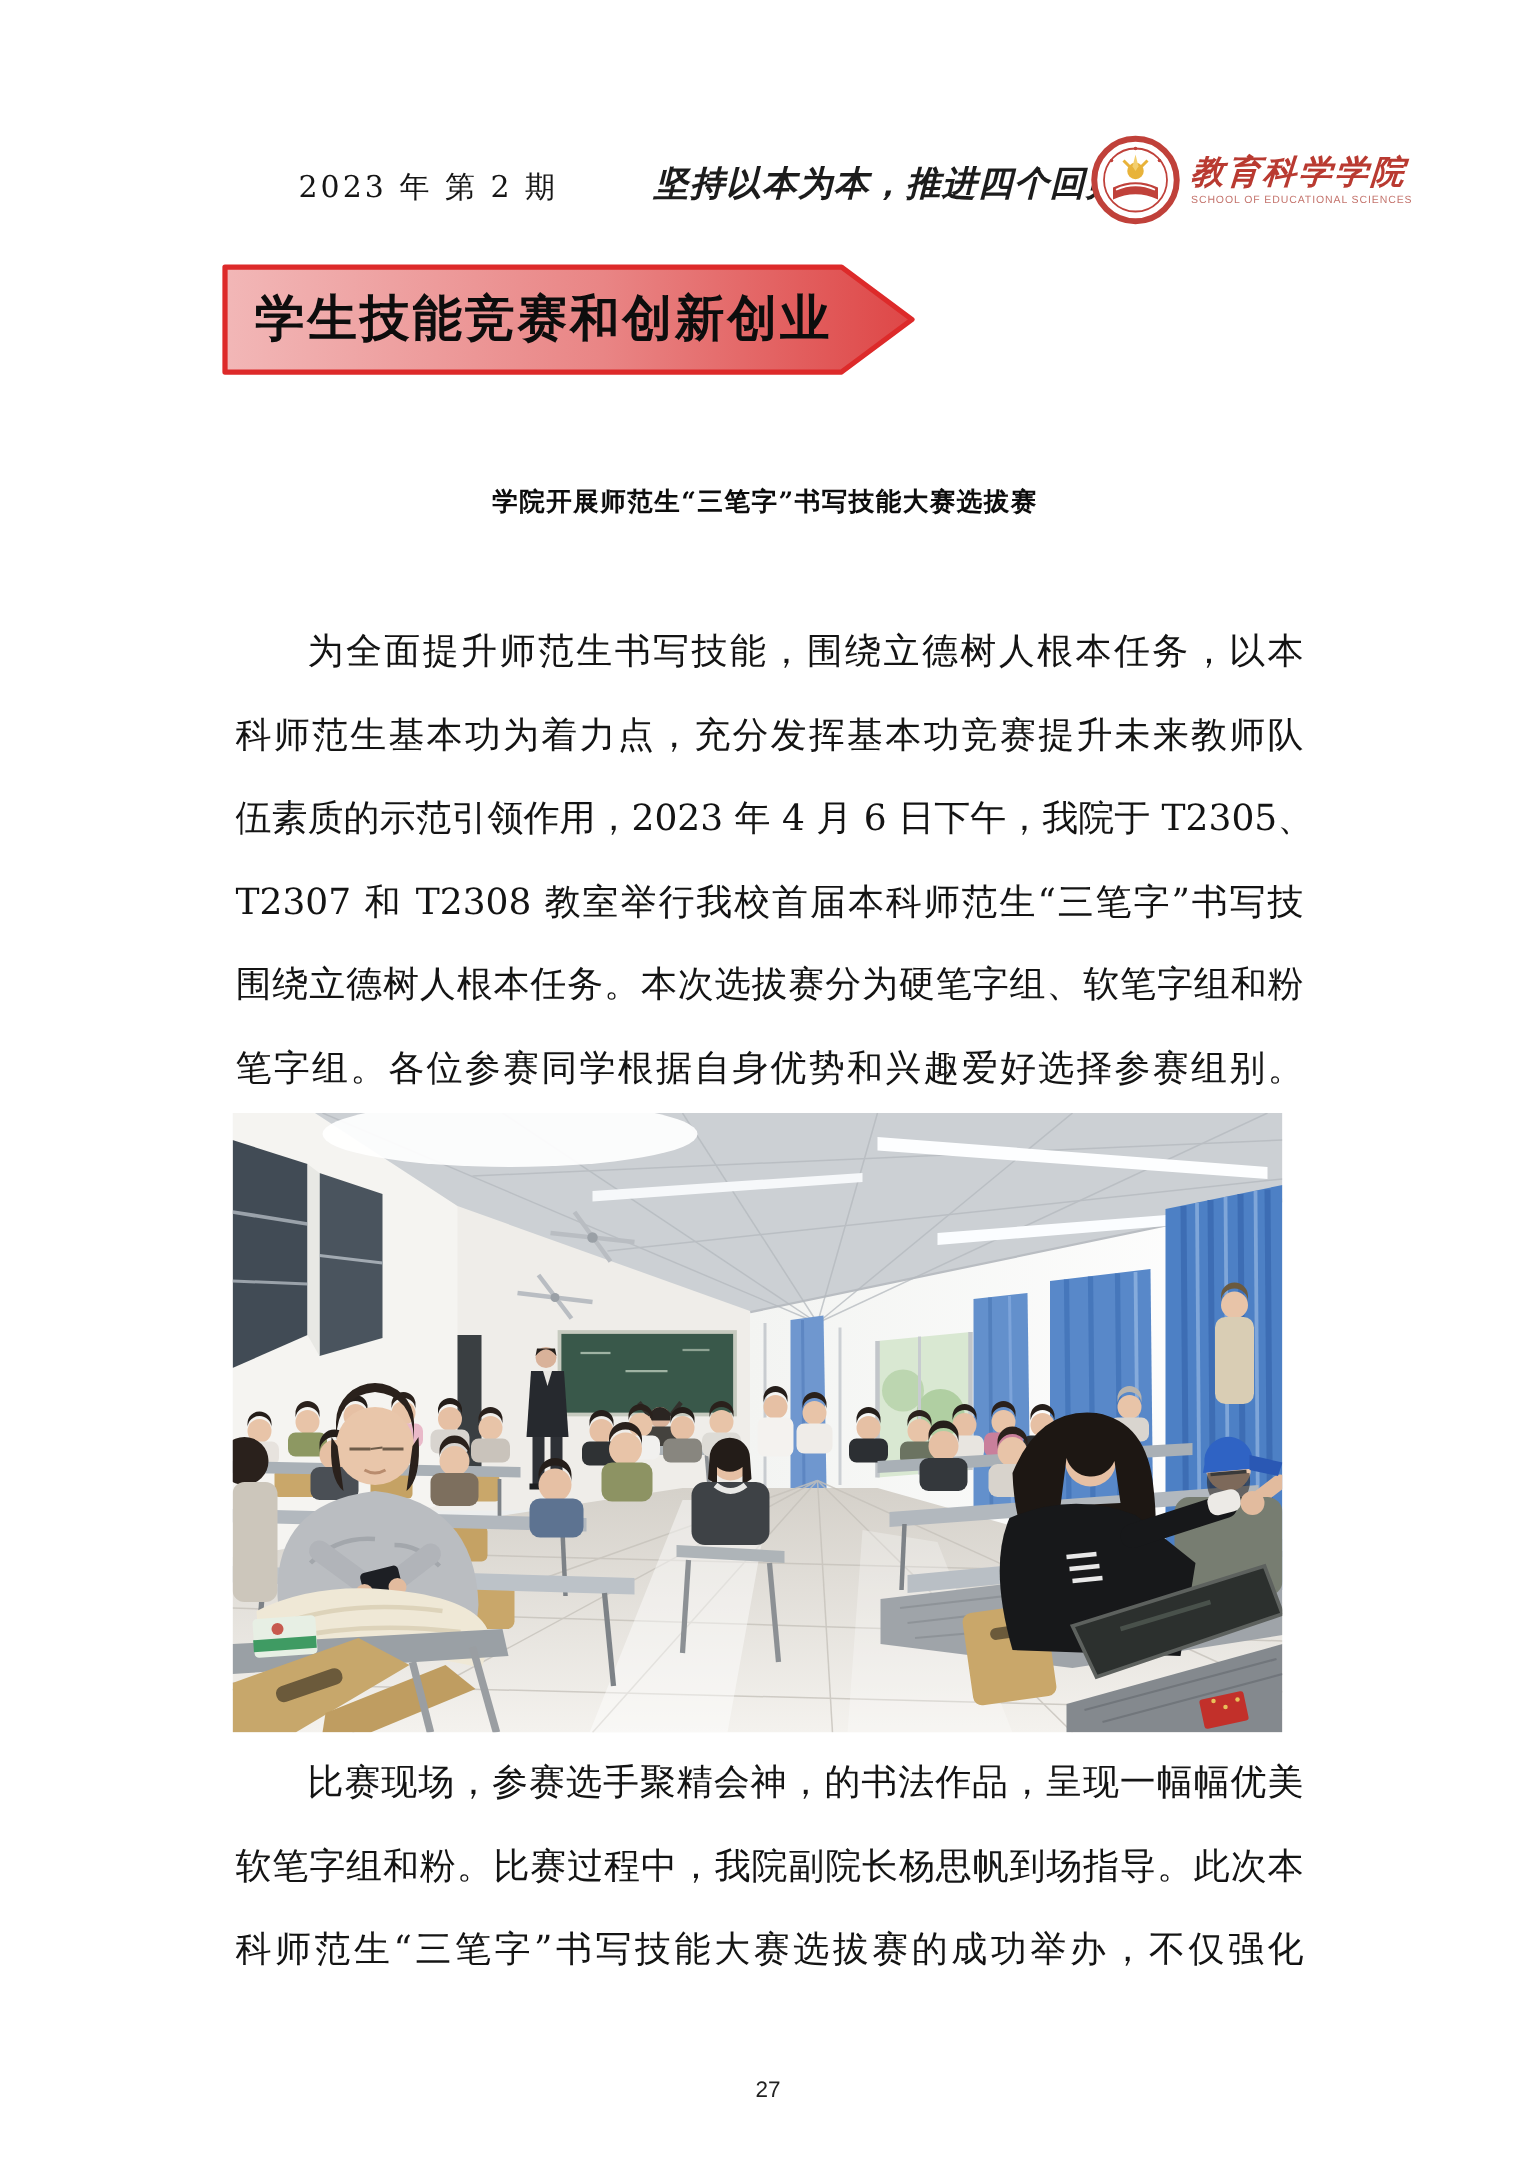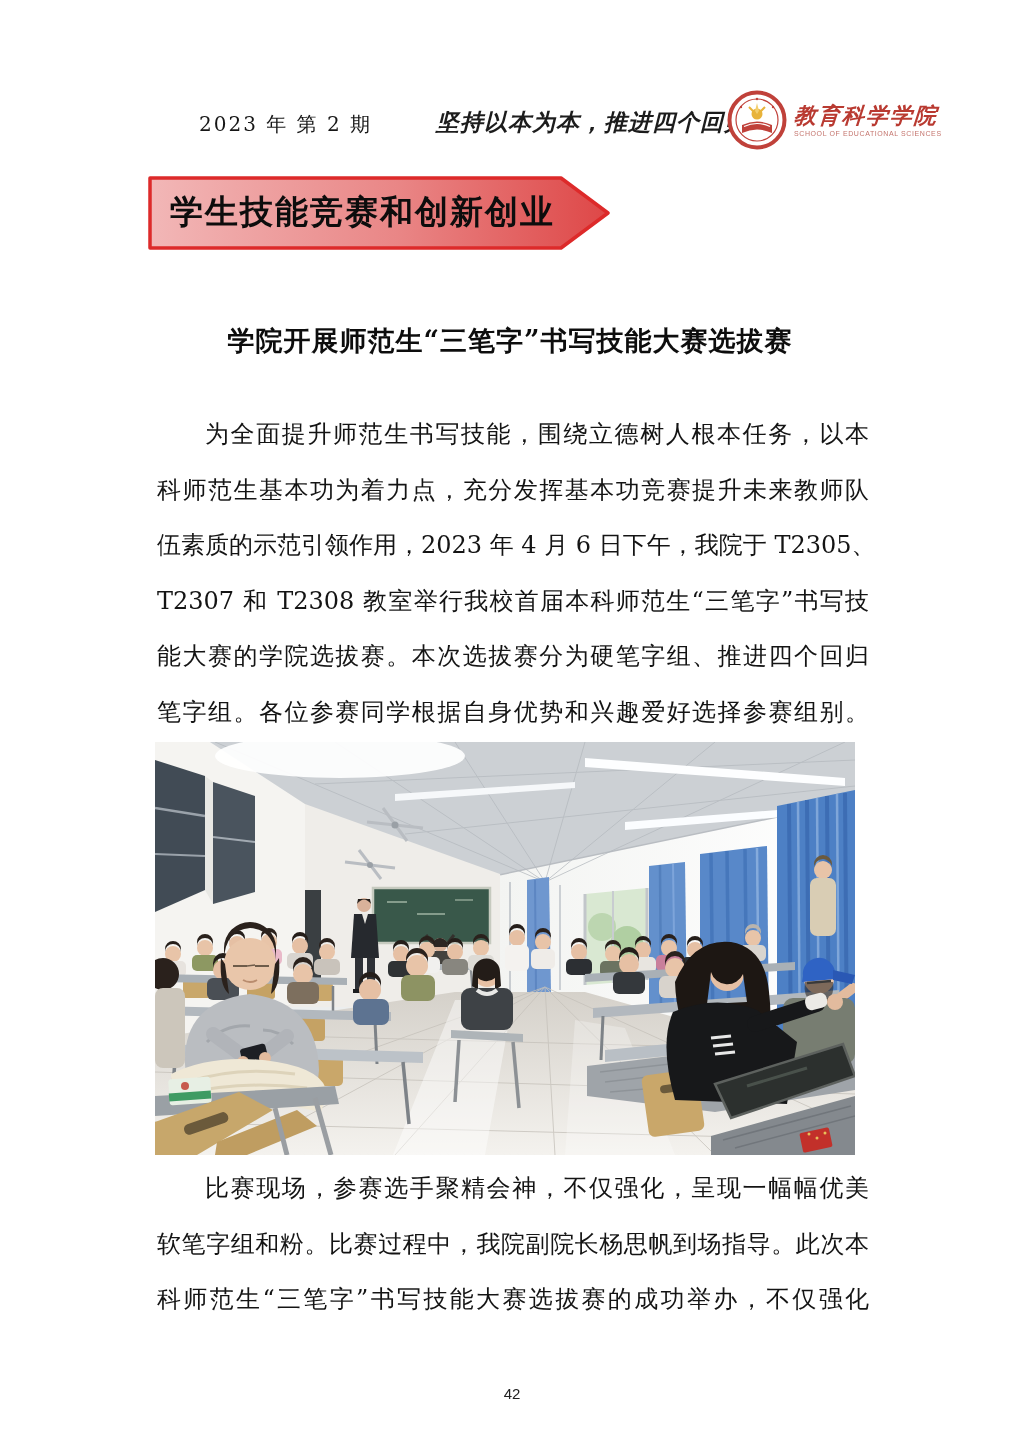--- a/index.html
+++ b/index.html
@@ -15,21 +15,21 @@
            font-style:italic;transform:skewX(-4deg);}
   .logo-en{font-size:7px;color:#c4746d;letter-spacing:0.6px;margin-top:4px;
            font-family:"Liberation Sans",sans-serif;}
   
   .banner{position:absolute;left:148px;top:140px;width:465px;height:76px;}
   .banner svg{position:absolute;left:0;top:0;}
   .banner-label{position:absolute;left:22px;top:0;height:74px;display:flex;align-items:center;
                 font-size:33px;font-weight:bold;color:#0d0d0d;letter-spacing:2px;}
   
   .article-title{position:absolute;left:155px;top:288px;width:710px;text-align:center;
-                 font-size:27px;font-weight:bold;color:#0d0d0d;letter-spacing:1px;}
+                 font-size:17px;font-weight:bold;color:#0d0d0d;letter-spacing:1px;}
   .para{position:absolute;left:157px;width:712px;font-size:24px;color:#141414;}
   .para .line{height:55.5px;line-height:55.5px;text-align:justify;text-align-last:justify;
               white-space:nowrap;overflow:hidden;}
   .para .line:first-child{text-indent:2em;}
   #para1{top:372px;}
   #para2{top:1126px;}
   
   .photo{position:absolute;left:155px;top:707px;width:700px;height:413px;overflow:hidden;}
   
   .page-number{position:absolute;left:0;top:1350px;width:100%;text-align:center;
@@ -75,21 +75,21 @@
     <div class="banner-label">学生技能竞赛和创新创业</div>
   </div>
 
   <div class="article-title">学院开展师范生“三笔字”书写技能大赛选拔赛</div>
 
   <div class="para" id="para1">
       <div class="line">为全面提升师范生书写技能，围绕立德树人根本任务，以本</div>
       <div class="line">科师范生基本功为着力点，充分发挥基本功竞赛提升未来教师队</div>
       <div class="line">伍素质的示范引领作用，2023 年 4 月 6 日下午，我院于 T2305、</div>
       <div class="line">T2307 和 T2308 教室举行我校首届本科师范生“三笔字”书写技</div>
-      <div class="line">能大赛的学院选拔赛。本次选拔赛分为硬笔字组、推进四个回归</div>
+      <div class="line">围绕立德树人根本任务。本次选拔赛分为硬笔字组、软笔字组和粉</div>
       <div class="line">笔字组。各位参赛同学根据自身优势和兴趣爱好选择参赛组别。</div>
     </div>
 
   <figure class="photo" style="margin:0">
     <svg width="700" height="413" viewBox="0 0 700 413" role="img" aria-label="Classroom selection contest: students seated at desks with small blackboards, blue curtains on the right, green chalkboard at the front">
       <defs>
         <linearGradient id="floorG" x1="0" y1="0" x2="0" y2="1">
           <stop offset="0" stop-color="#d5d1ca"></stop>
           <stop offset="1" stop-color="#f4f2ee"></stop>
         </linearGradient>
@@ -434,20 +434,20 @@
         <polygon points="0,380 84,350 118,368 42,413 0,413" fill="#c7a76b"></polygon>
         <rect x="28" y="376" width="46" height="11" rx="5" fill="#6b5a3b" transform="rotate(-19 51 381)"></rect>
         <polygon points="62,400 142,368 162,384 92,413 60,413" fill="#bf9d61"></polygon>
         <line x1="120" y1="366" x2="132" y2="413" stroke="#9a9ea2" stroke-width="5"></line>
         <line x1="160" y1="356" x2="176" y2="413" stroke="#9a9ea2" stroke-width="5"></line>
       </g>
     </svg>
   </figure>
 
   <div class="para" id="para2">
-      <div class="line">比赛现场，参赛选手聚精会神，不仅强化，呈现一幅幅优美</div>
+      <div class="line">比赛现场，参赛选手聚精会神，的书法作品，呈现一幅幅优美</div>
       <div class="line">软笔字组和粉。比赛过程中，我院副院长杨思帆到场指导。此次本</div>
       <div class="line">科师范生“三笔字”书写技能大赛选拔赛的成功举办，不仅强化</div>
     </div>
 
-  <div class="page-number">42</div>
+  <div class="page-number">27</div>
 
 </div>
 
 </body></html>

